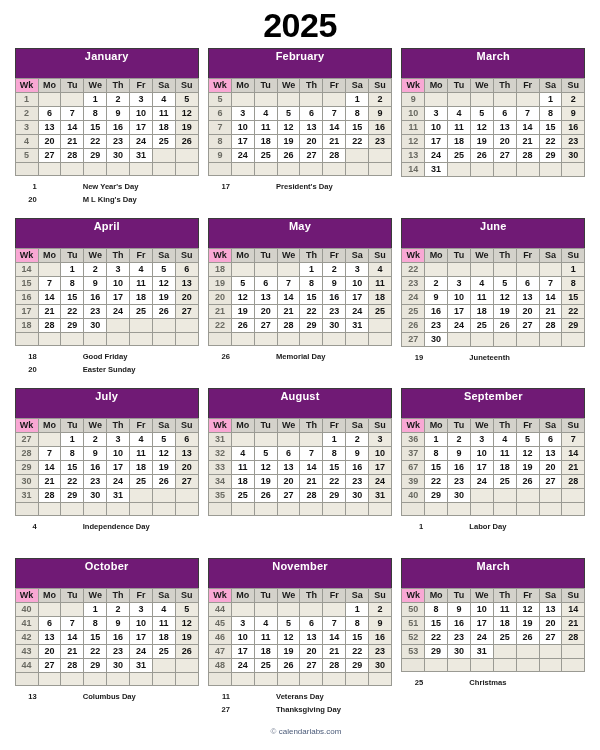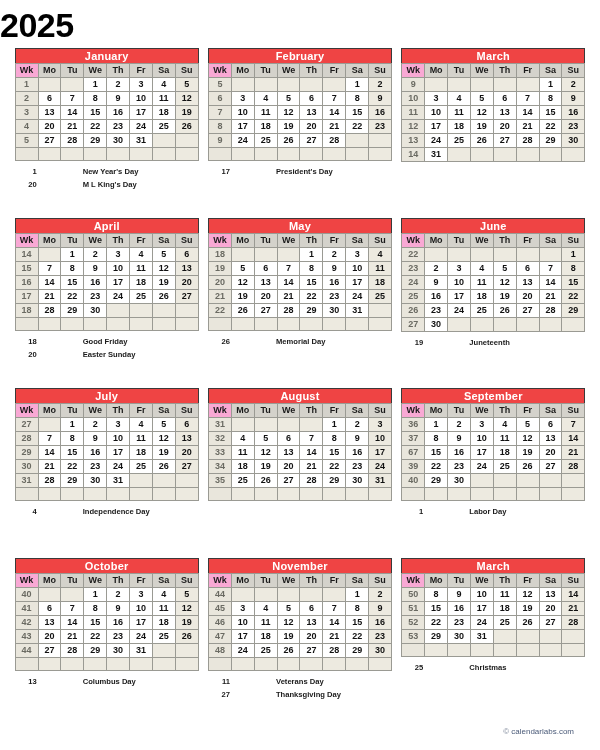--- a/index.html
+++ b/index.html
@@ -14,20 +14,21 @@
     color: #000000;
     overflow: hidden;
   }
   #page {
     position: relative;
     width: 600px;
     height: 750px;
     box-sizing: border-box;
   }
   .year-title {
+    text-align: center;
     font-size: 34px;
     font-weight: bold;
     letter-spacing: -0.5px;
     padding-top: 6px;
     height: 42px;
     line-height: 38px;
     color: #000;
   }
   .grid {
     display: grid;
@@ -58,25 +59,25 @@
     border: 1px solid #9a9a93;
     text-align: center;
     padding: 0;
     font-size: 9px;
     height: 13px;
     line-height: 13px;
     font-weight: bold;
     box-sizing: border-box;
   }
   .month-name-bar {
-    background: #ef4444;
+    background: #701a75;
     color: #ffffff;
     font-size: 11px;
     font-weight: bold;
-    height: 15px;
+    height: 30px;
     line-height: 15px;
     text-align: center;
     border: 1px solid #3a3a3a;
     border-bottom: none;
     box-sizing: border-box;
     letter-spacing: 0.2px;
   }
   th.dow {
     background: #d4d2cb;
     color: #1a1a1a;
@@ -132,21 +133,21 @@
   .holiday-name {
     font-weight: bold;
     flex: 1 1 auto;
     padding-left: 40px;
   }
   .footer {
     position: absolute;
     left: 0;
     right: 0;
     bottom: 14px;
-    text-align: right;
+    text-align: center;
     padding-right: 26px;
     font-size: 8px;
     color: #4a5a78;
     font-weight: normal;
     padding-left: 38px;
   }
   .footer .copy-icon {
     font-size: 8px;
     color: #7a8497;
   }

